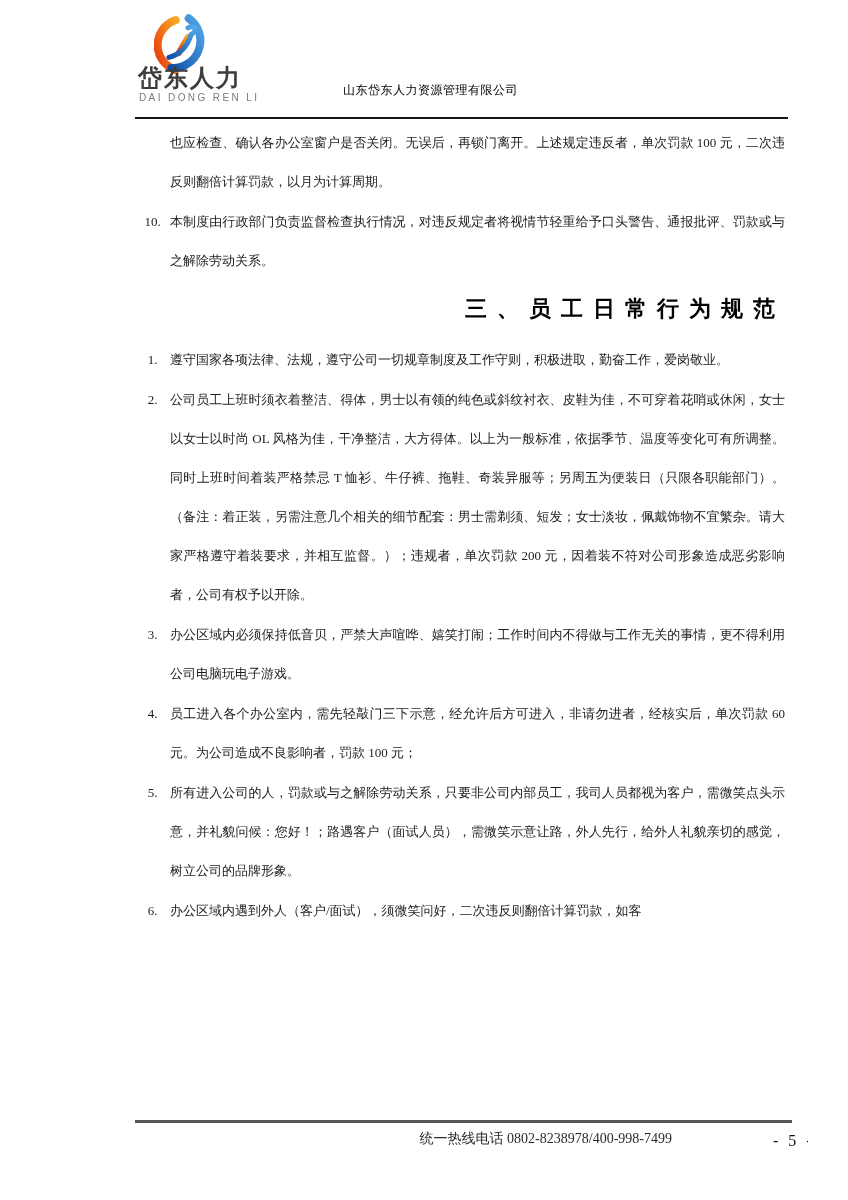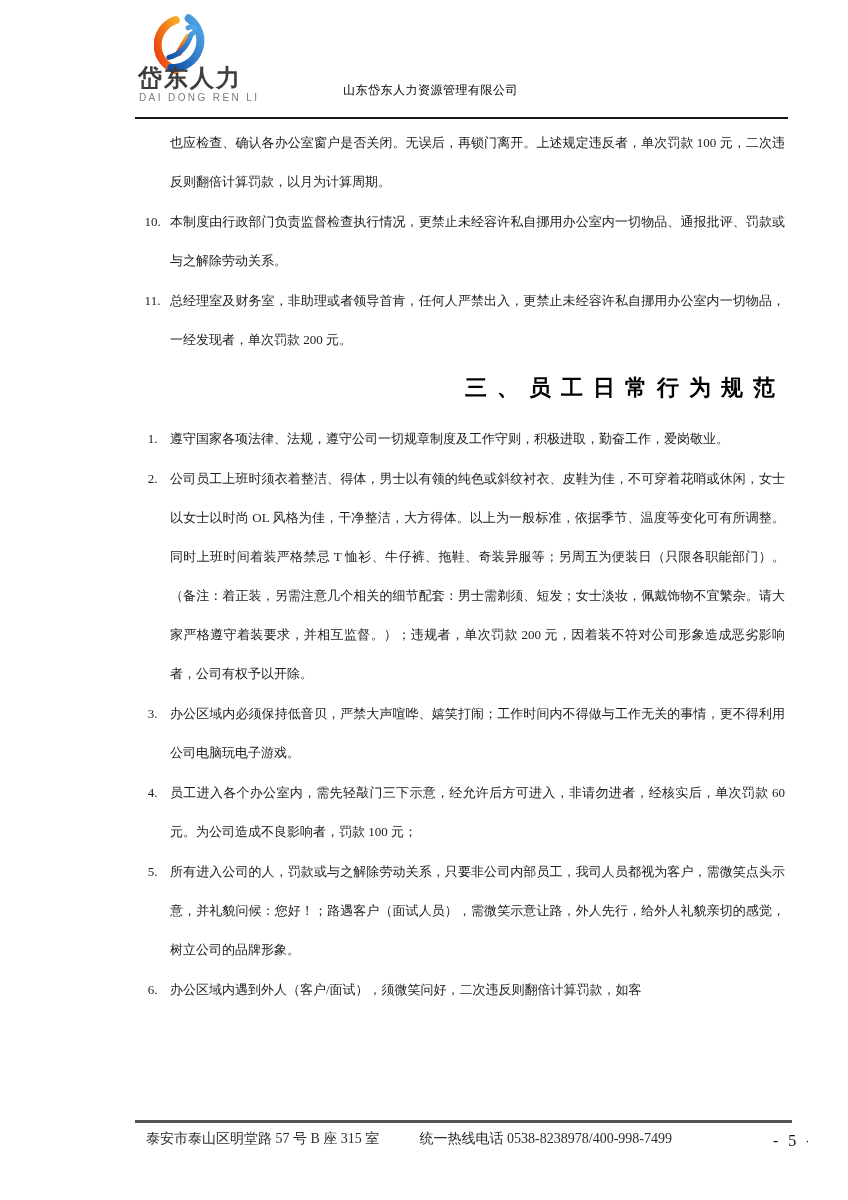--- a/index.html
+++ b/index.html
@@ -111,27 +111,23 @@
 
   <div class="doc-body">
 
     <div class="item">
       <span class="num"></span>
       <p class="txt">也应检查、确认各办公室窗户是否关闭。无误后，再锁门离开。上述规定违反者，单次罚款 100 元，二次违反则翻倍计算罚款，以月为计算周期。</p>
     </div>
 
     <div class="item">
       <span class="num">10.</span>
-      <p class="txt">本制度由行政部门负责监督检查执行情况，更禁止未经容许私自挪用办公室内一切物品、通报批评、罚款或与之解除劳动关系。</p>
+      <p class="txt">本制度由行政部门负责监督检查执行情况，对违反规定者将视情节轻重给予口头警告、通报批评、罚款或与之解除劳动关系。</p>
     </div>
 
-    <div class="item">
-      <span class="num">11.</span>
-      <p class="txt">总经理室及财务室，非助理或者领导首肯，任何人严禁出入，更禁止未经容许私自挪用办公室内一切物品，一经发现者，单次罚款 200 元。</p>
-    </div>
 
     <h2 class="section-heading">三、员工日常行为规范</h2>
 
     <div class="item">
       <span class="num">1.</span>
       <p class="txt">遵守国家各项法律、法规，遵守公司一切规章制度及工作守则，积极进取，勤奋工作，爱岗敬业。</p>
     </div>
 
     <div class="item">
       <span class="num">2.</span>
@@ -154,17 +150,16 @@
     </div>
 
     <div class="item">
       <span class="num">6.</span>
       <p class="txt">办公区域内遇到外人（客户/面试），须微笑问好，二次违反则翻倍计算罚款，如客</p>
     </div>
 
   </div>
 
   <div class="footer-rule"></div>
-  <div class="footer-address">泰安市泰山区明堂路 57 号 B 座 315 室</div>
-  <div class="footer-hotline">统一热线电话 0538-8238978/400-998-7499</div>
+  <div class="footer-hotline">统一热线电话 0802-8238978/400-998-7499</div>
   <div class="footer-page">- 5 -</div>
 
 </div>
 
 </body></html>

